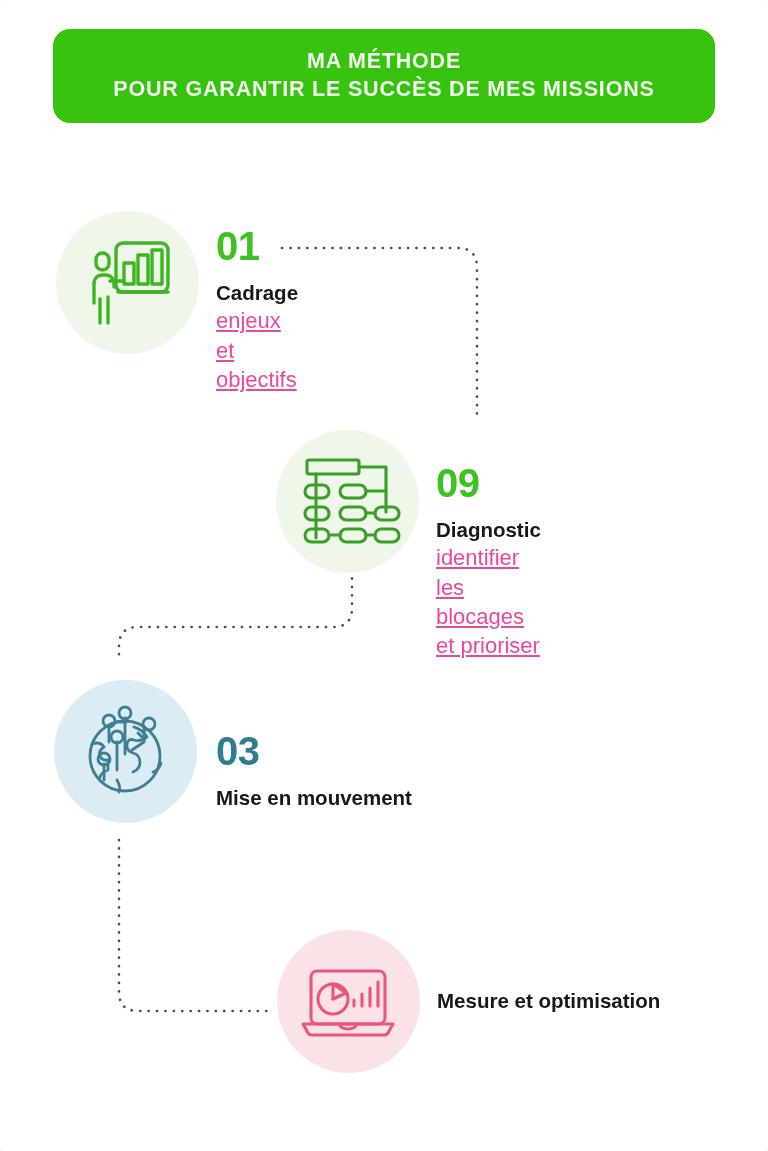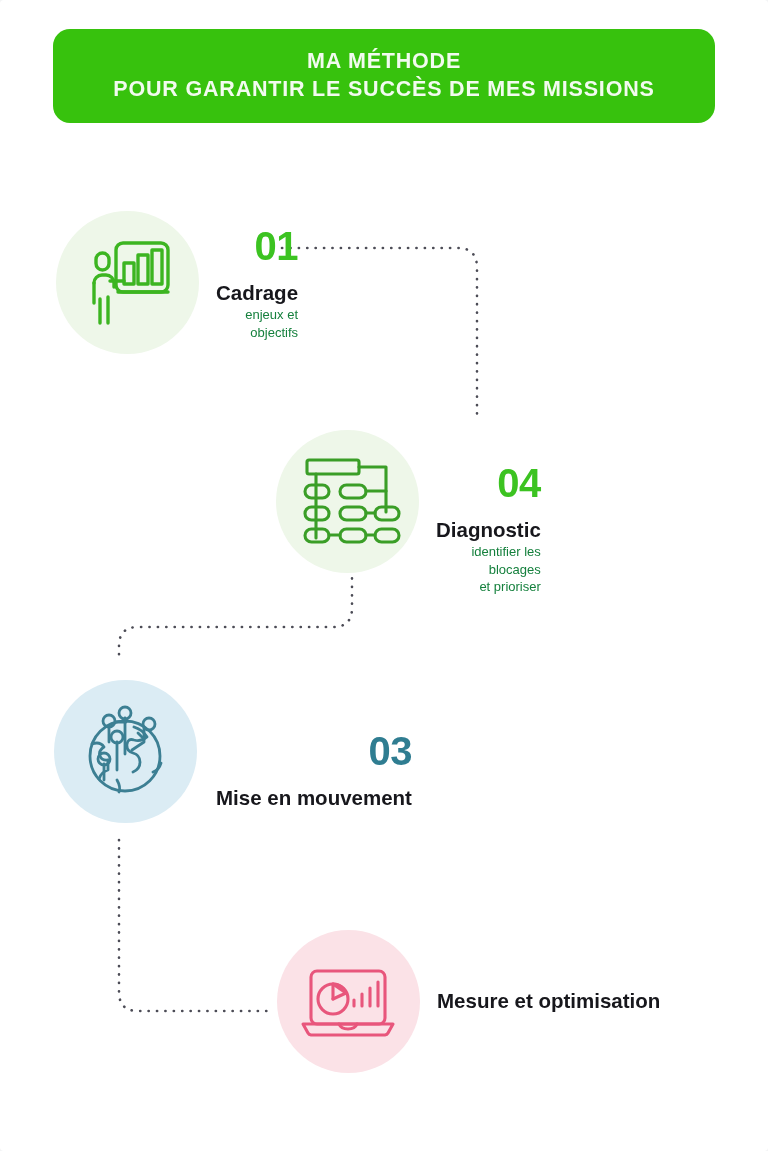--- a/index.html
+++ b/index.html
@@ -84,42 +84,42 @@
     z-index: 2;
   }
   .bubble {
     position: absolute;
     border-radius: 50%;
   }
   .bubble svg { display: block; }
 
   .txt {
     position: absolute;
-    text-align: right;
   }
   .num {
     font-size: 40px;
     font-weight: bold;
     line-height: 1;
     letter-spacing: -0.5px;
   }
   .title {
     font-size: 20.5px;
     font-weight: bold;
     color: #17171c;
     line-height: 1.34;
     margin-top: 13px;
     white-space: nowrap;
   }
   .sub {
-    font-size: 13px;
+    font-size: 22px;
     font-weight: normal;
-    color: #15803d;
+    color: #ec4899;
     line-height: 1.33;
     white-space: pre-line;
+    text-decoration: underline;
   }
 
   
   #step-1 .bubble { left: 56px;  top: 211px; width: 143px; height: 143px; background: #eef7e9; }
   #step-1 .txt    { left: 216px; top: 226px; }
   #step-1 .num    { color: #3cc321; }
 
   
   #step-2 .bubble { left: 276px; top: 430px; width: 143px; height: 143px; background: #eef7e9; }
   #step-2 .txt    { left: 436px; top: 463px; }
@@ -208,21 +208,21 @@
           <rect x="99" y="99" width="24" height="13" rx="6.5"></rect>
 
           <path d="M90 61 L110 61"></path>
           <path d="M90 83 L99 83"></path>
           <path d="M53 105 L64 105"></path>
           <path d="M90 105 L99 105"></path>
         </g>
       </svg>
     </div>
     <div class="txt">
-      <div class="num">04</div>
+      <div class="num">09</div>
       <div class="title">Diagnostic</div>
       <div class="sub">identifier les blocages
 et prioriser</div>
     </div>
   </div>
 
   <div class="step" id="step-3">
     <div class="bubble">
       <svg width="143" height="143" viewBox="0 0 143 143">
         <g fill="none" stroke="#3c7f93" stroke-width="2.8" stroke-linecap="round" stroke-linejoin="round">

